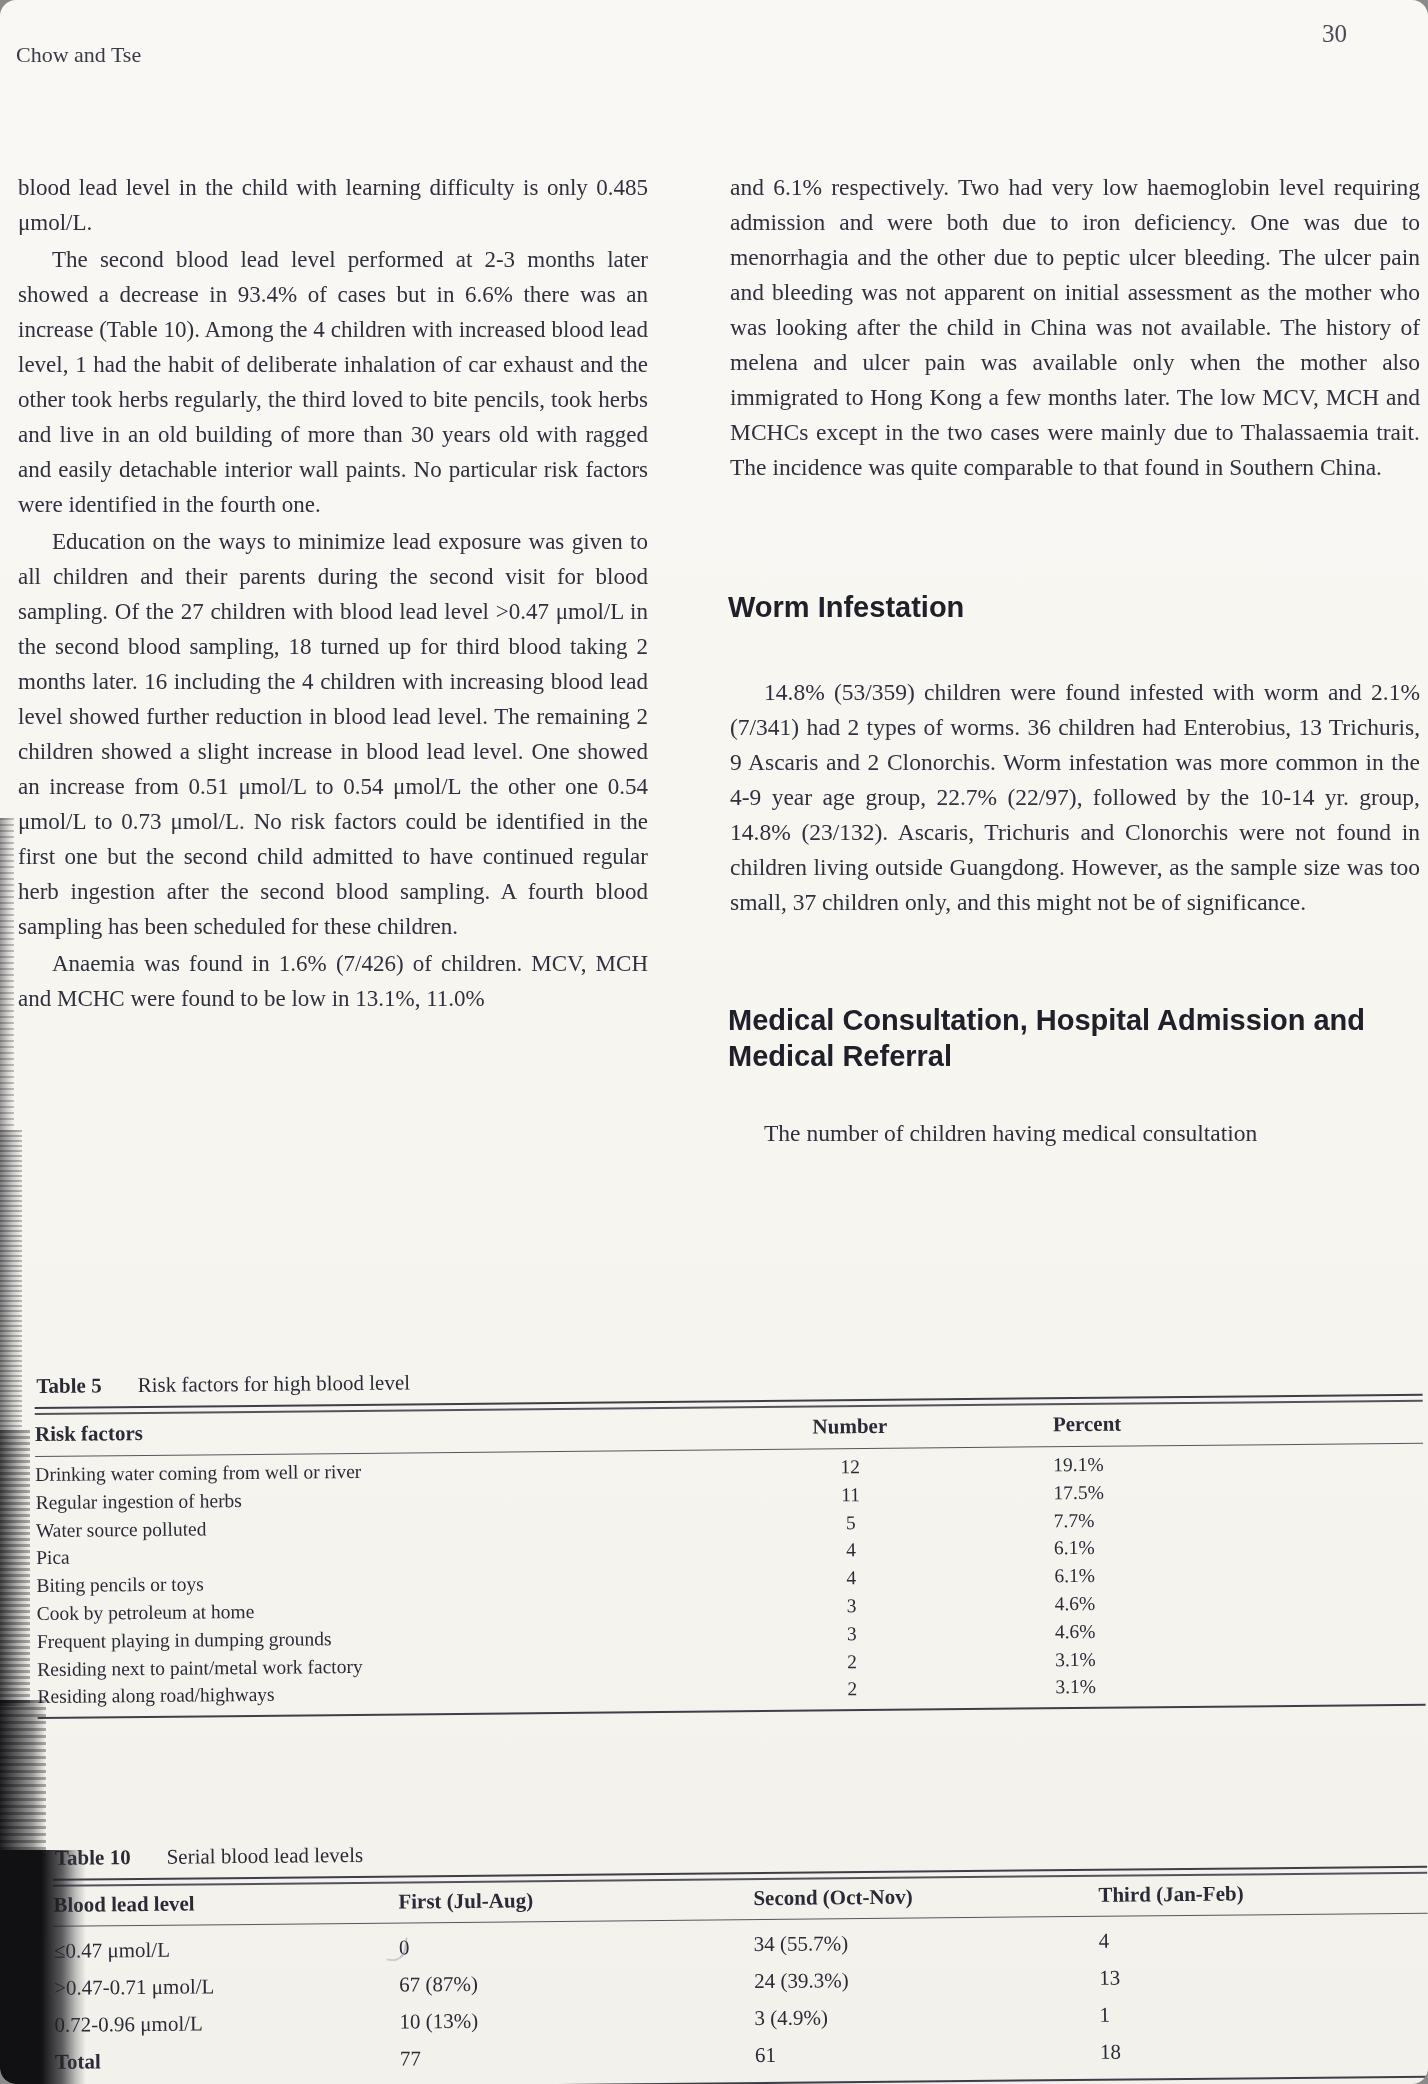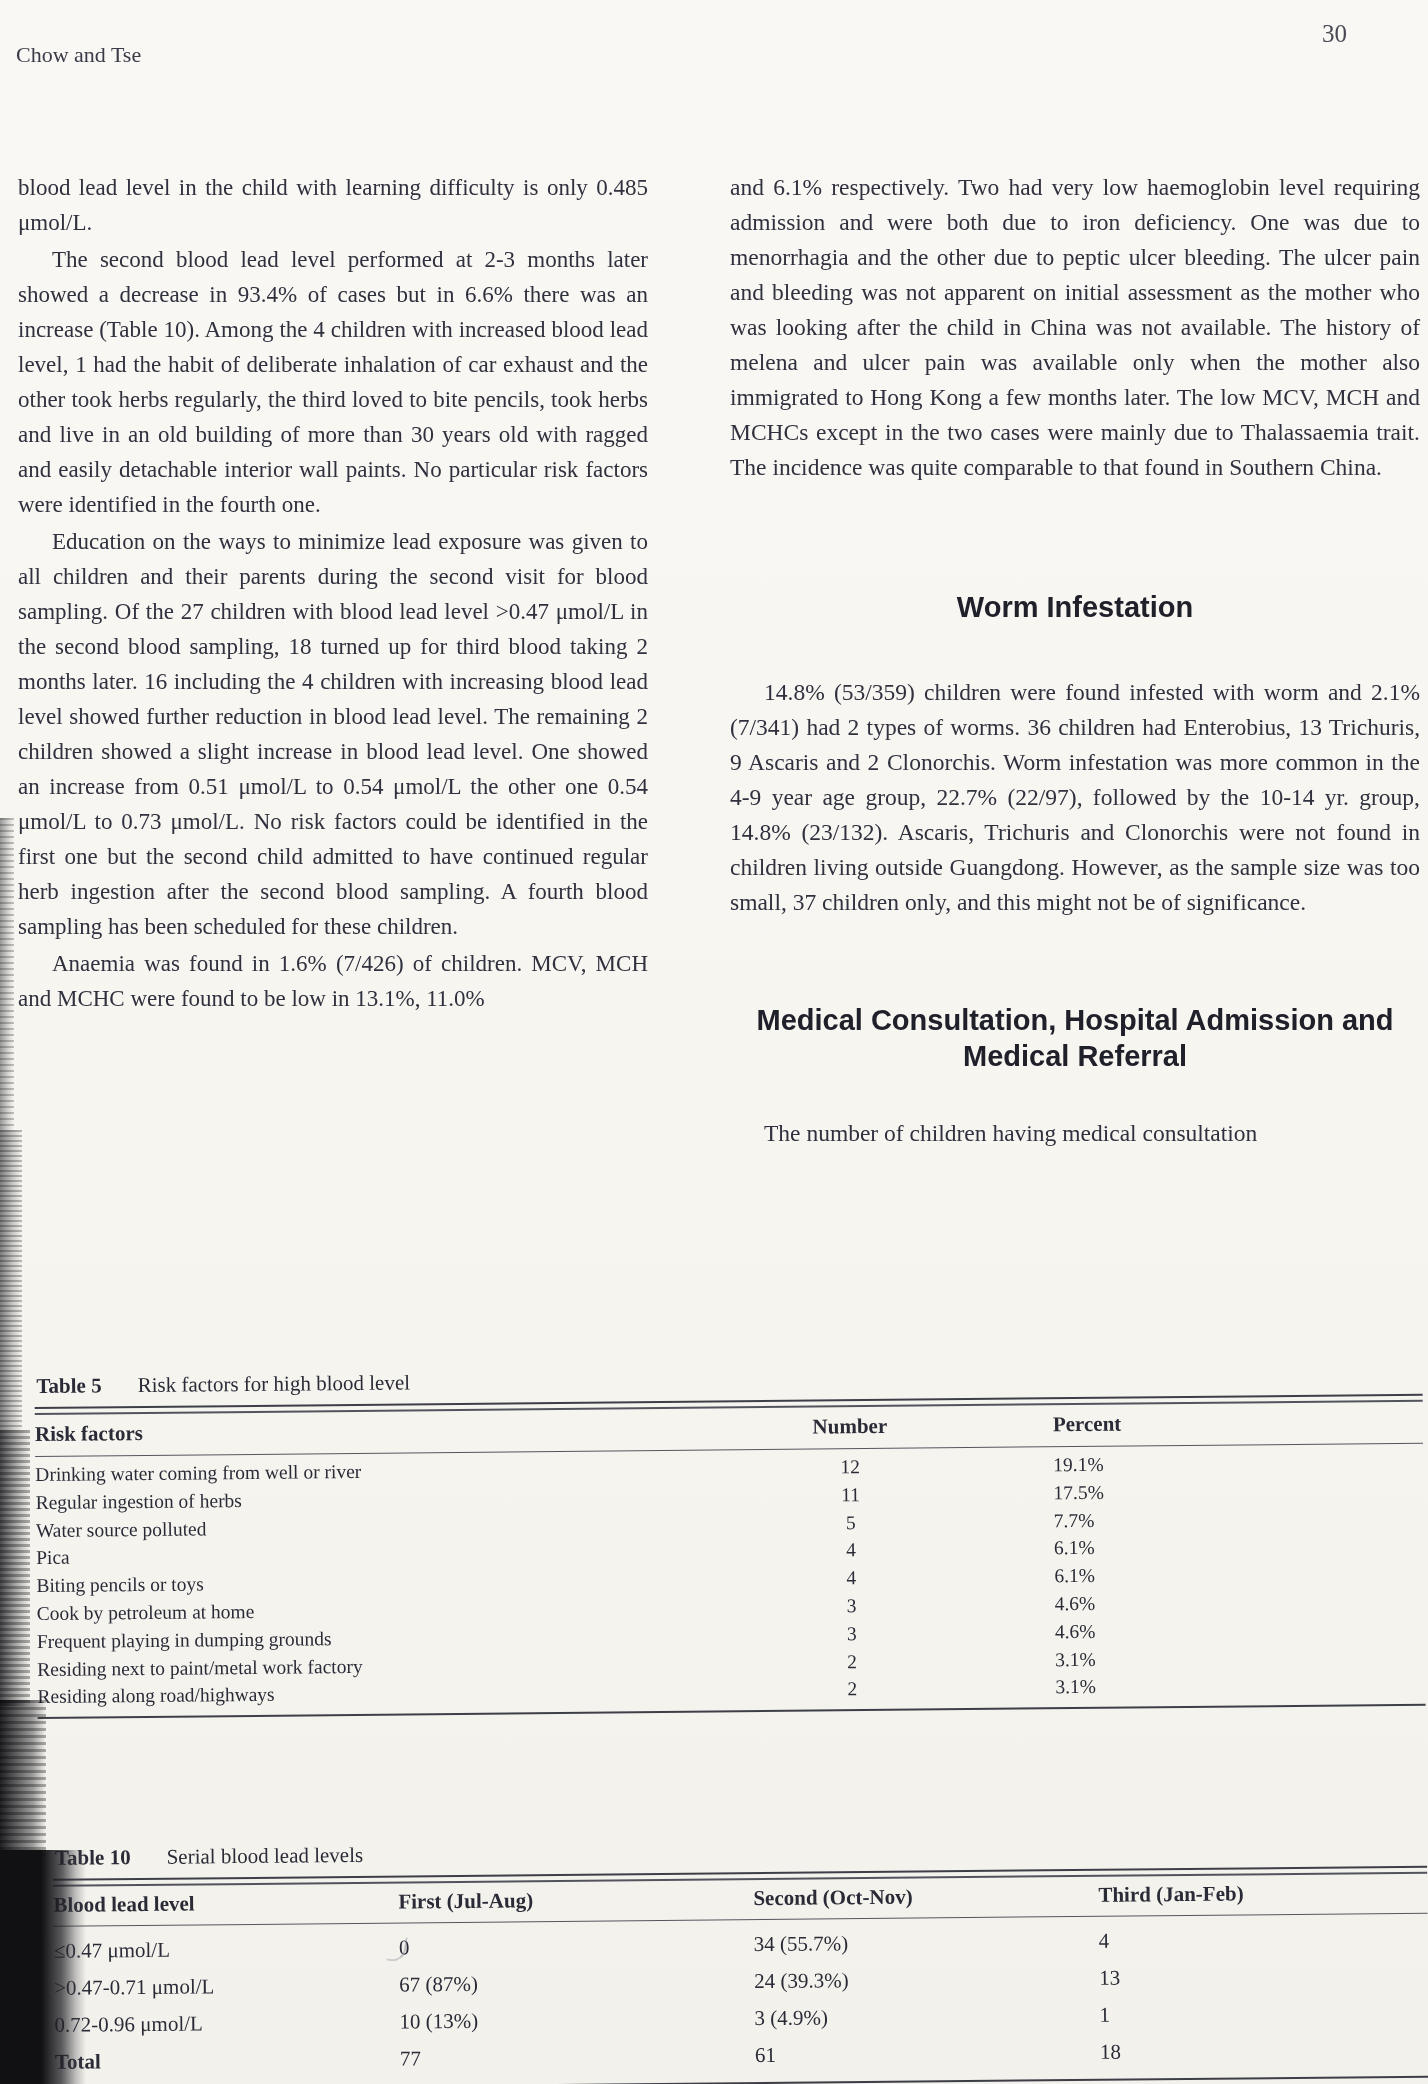--- a/index.html
+++ b/index.html
@@ -1,32 +1,32 @@
 <!DOCTYPE html>
 <html><head>
 <meta charset="utf-8">
 <style>
   html, body { margin:0; padding:0; background:#8a8a8a; }
   .page {
     position:relative; width:1428px; height:2084px; overflow:hidden;
     background:linear-gradient(180deg,#f9f8f4 0%, #f6f5f0 55%, #f2f1eb 100%);
-    font-family:"Liberation Serif", serif; color:#30303e;
+    font-family:"Liberation Serif", serif; color:#30303e;border-radius:16px;
   }
   .running-head { position:absolute; left:16px; top:42px; font-size:22px; color:#3a3a48; }
   .page-number { position:absolute; left:1322px; top:20px; font-size:25px; color:#4a4a56; }
 
   .col { position:absolute; top:168px; text-align:justify; }
   .col-left  { left:16px;  width:634px; font-size:23px;   line-height:35px; }
   .col-right { left:728px; width:694px; font-size:23.5px; line-height:35px; }
   .body-para { margin:2px; text-indent:34px; }
   .body-para.no-indent { text-indent:0; }
 
   .section-heading {
     font-family:"Liberation Sans", sans-serif; font-weight:bold;
-    font-size:29px; line-height:36px; color:#20202a; text-align:center; margin:0;
+    font-size:29px; line-height:36px; color:#20202a; text-align:left; margin:0;
   }
   .col-left  .section-heading { margin:128px 0 54px; }
   .col-right .section-heading.h-worm { margin:104px 0 50px; }
   .col-right .section-heading.h-medical { margin:82px 0 42px; }
 
   .tbl { position:absolute; left:36px; color:#2b2b38; transform:rotate(-0.55deg); transform-origin:0 50%; }
   #table9  { top:1374px; width:1388px; }
   #table10 { top:1846px; width:1392px; padding-left:18px; box-sizing:border-box; }
   .tbl-caption-row { font-size:21px; margin:0 0 8px 2px; }
   .tbl-label { font-weight:bold; margin-right:36px; }

